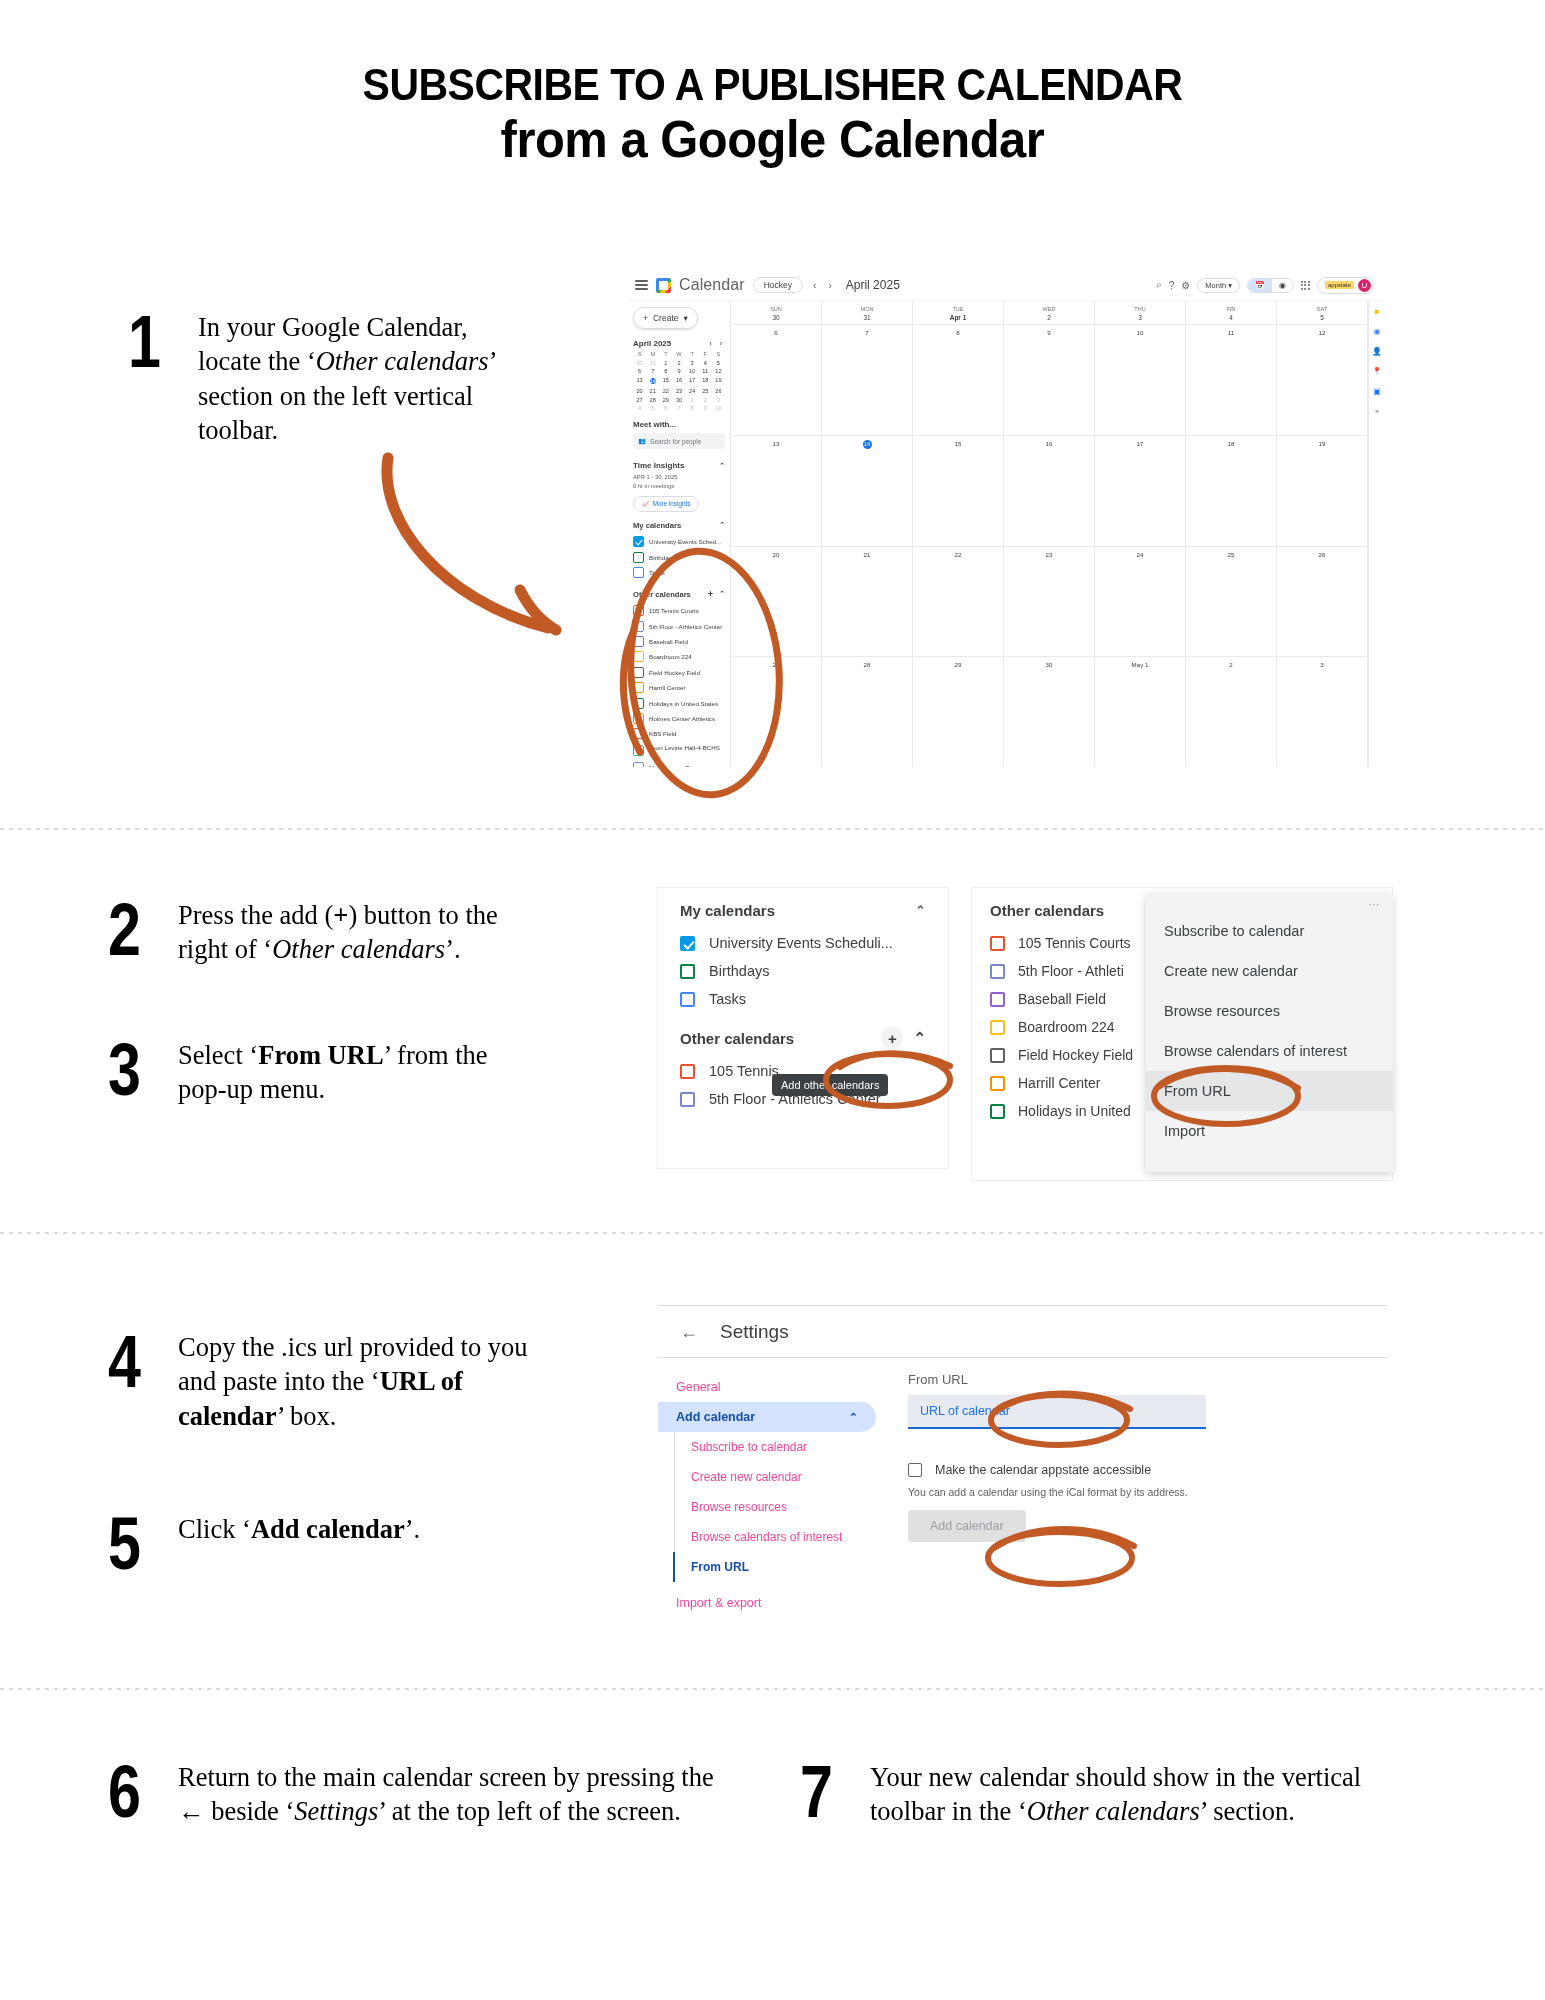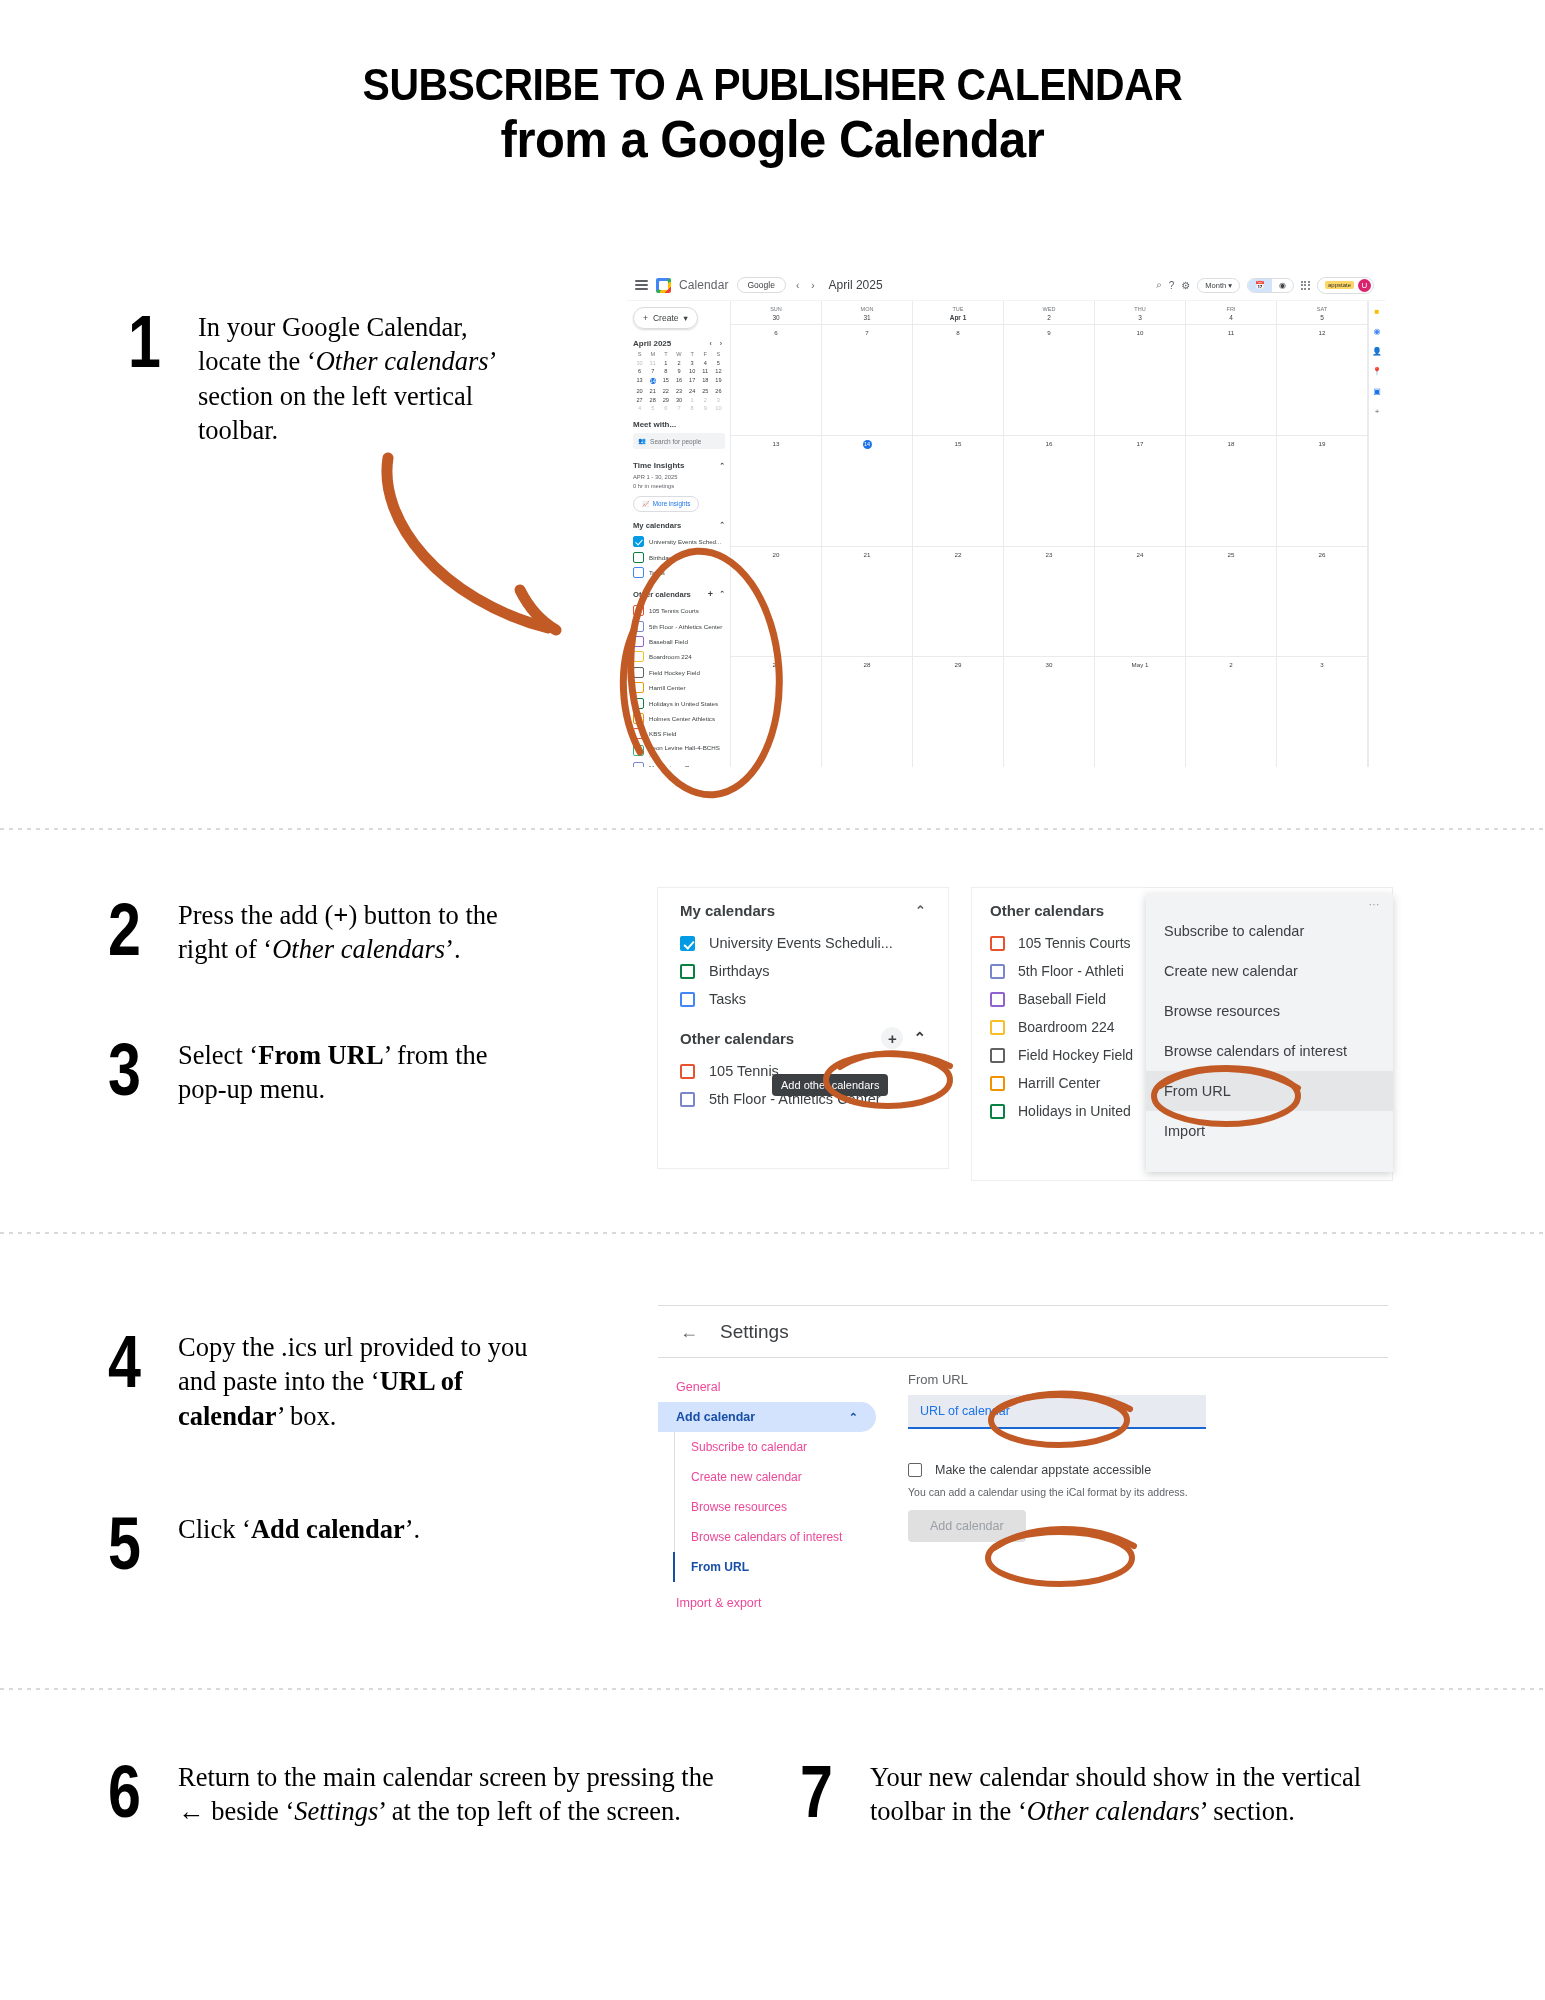--- a/index.html
+++ b/index.html
@@ -73,21 +73,21 @@
     padding: 0 8px; gap: 8px; border-bottom: 1px solid #f1f3f4;
   }
   #shot1 .hamb { width: 13px; display:flex; flex-direction:column; gap:2.5px; }
   #shot1 .hamb i { display:block; height:1.6px; background:#5f6368; border-radius:1px; }
   #shot1 .glogo {
     width: 15px; height: 15px; border-radius: 2px;
     background: linear-gradient(135deg,#4285f4 0%,#4285f4 45%,#34a853 45%,#34a853 60%,#fbbc04 60%,#fbbc04 78%,#ea4335 78%);
     position: relative;
   }
   #shot1 .glogo::after{content:"";position:absolute;inset:3px;background:#fff;border-radius:1px;}
-  #shot1 .cal-word { font-size: 12px; color: #5f6368; letter-spacing:.1px;}
+  #shot1 .cal-word { font-size: 16px; color: #5f6368; letter-spacing:.1px;}
   #shot1 .today-btn {
     border: 1px solid #dadce0; border-radius: 11px;
     padding: 2px 10px; font-size: 8.5px; color: #3c4043;
   }
   #shot1 .navarrow { font-size: 10px; color: #5f6368; padding: 0 2px;}
   #shot1 .month-title { font-size: 12px; color: #3c4043; margin-left: 4px;}
   #shot1 .tb-right { margin-left: auto; display: flex; align-items: center; gap: 7px; padding-right: 3px;}
   #shot1 .ticon { font-size: 10px; color: #5f6368; }
   #shot1 .pill {
     border: 1px solid #dadce0; border-radius: 11px;
@@ -270,21 +270,21 @@
   <div id="shot1" class="gc">
 
     <div class="topbar">
       <div class="hamb">
           <i></i>
           <i></i>
           <i></i>
         </div>
       <div class="glogo"></div>
       <div class="cal-word">Calendar</div>
-      <div class="today-btn">Google</div>
+      <div class="today-btn">Hockey</div>
       <div class="navarrow">‹</div>
       <div class="navarrow">›</div>
       <div class="month-title">April 2025</div>
       <div class="tb-right">
         <div class="ticon">⌕</div>
         <div class="ticon">?</div>
         <div class="ticon">⚙</div>
         <div class="pill">
           <span>Month</span>
           <span>▾</span>

